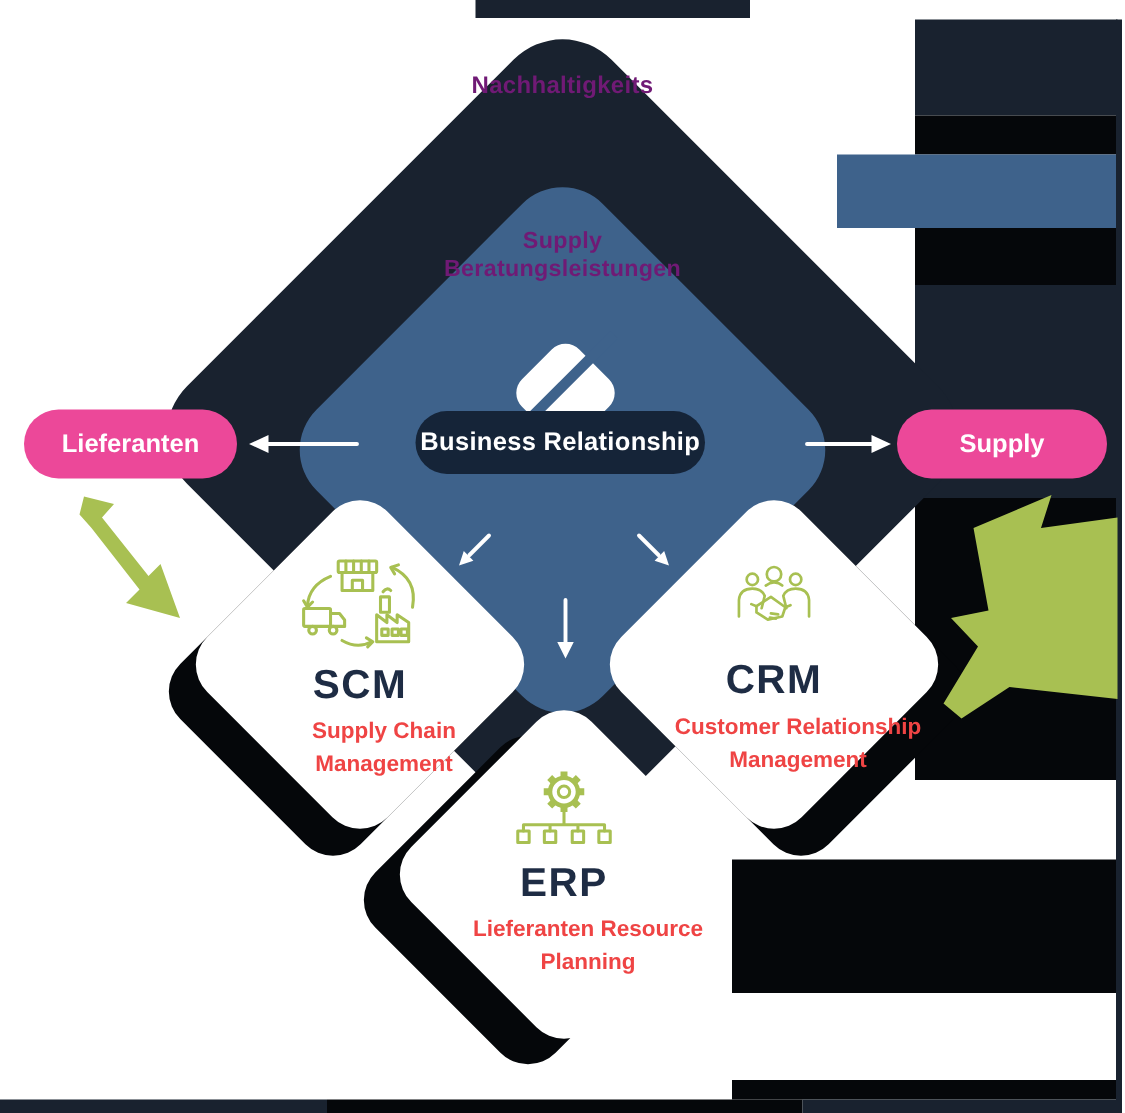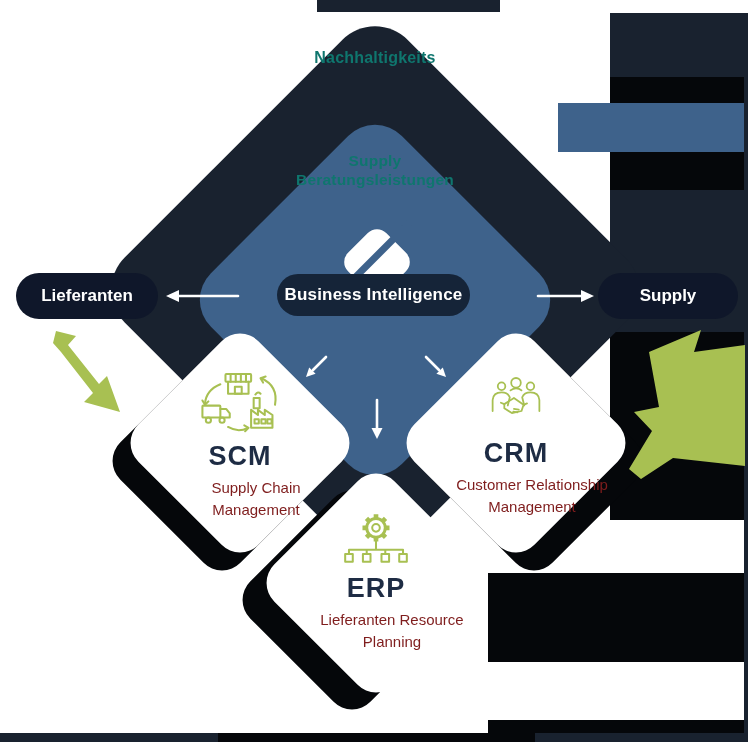--- a/index.html
+++ b/index.html
@@ -8,27 +8,27 @@
     font-family:"Liberation Sans","DejaVu Sans",sans-serif;
   }
   .abs{position:absolute;}
   .rot45{transform:rotate(45deg);}
   
   .diamond-navy{left:175px;top:90px;width:400px;height:400px;background:#19222f;border-radius:46px;}
   .diamond-blue{left:240px;top:165px;width:270px;height:270px;background:#3e628b;border-radius:38px;}
   .card-shadow{width:170px;height:170px;background:#05070a;border-radius:26px;}
   .card{width:170px;height:170px;background:#ffffff;border-radius:26px;}
   
-  .wlabel{color:#0f766e;font-weight:700;text-align:center;line-height:19px;letter-spacing:.2px;}
+  .wlabel{color:#701a75;font-weight:700;text-align:center;line-height:19px;letter-spacing:.2px;}
   .pill{display:flex;align-items:center;justify-content:center;color:#fff;font-weight:700;}
-  .pill-green{background:#0f172a;border-radius:24px;font-size:17px;}
+  .pill-green{background:#ec4899;border-radius:24px;font-size:17px;}
   .pill-navy{background:#152438;border-radius:22px;font-size:17px;letter-spacing:.2px;}
   .card-content{width:210px;display:flex;flex-direction:column;align-items:center;text-align:center;justify-content:space-between;}
   .card-abbr{font-size:27px;font-weight:800;color:#1e2c44;letter-spacing:1px;margin-top:9px;line-height:1;}
-  .card-sub{font-size:15px;font-weight:400;color:#7f1d1d;line-height:22px;margin-top:7px;margin-left:32px;}
+  .card-sub{font-size:15px;font-weight:700;color:#ef4444;line-height:22px;margin-top:7px;margin-left:32px;}
   
   .band{position:absolute;}
   
   .logo-wrap{left:341px;top:226px;width:72px;height:72px;}
   .logo-diamond{position:absolute;left:9px;top:9px;width:54px;height:54px;background:#ffffff;border-radius:13px;transform:rotate(45deg);}
   .logo-stripe{position:absolute;left:-17px;top:29px;width:100px;height:7px;background:#3e628b;transform:rotate(-45deg);}
   svg{display:block;}
 </style>
 </head>
 <body>
@@ -165,21 +165,21 @@
       <span style="display:block;">Planning</span>
     </div>
   </div>
 
   <div class="abs logo-wrap">
     <div class="logo-diamond"></div>
     <div class="logo-stripe"></div>
   </div>
 
   <div class="abs pill pill-navy" style="left:277px;top:274px;width:193px;height:42px;">
-    <span>Business Intelligence</span>
+    <span>Business Relationship</span>
   </div>
 
   <div class="abs pill pill-green" style="left:16px;top:273px;width:142px;height:46px;">
     <span>Lieferanten</span>
   </div>
   <div class="abs pill pill-green" style="left:598px;top:273px;width:140px;height:46px;">
     <span>Supply</span>
   </div>
 
 </div>

